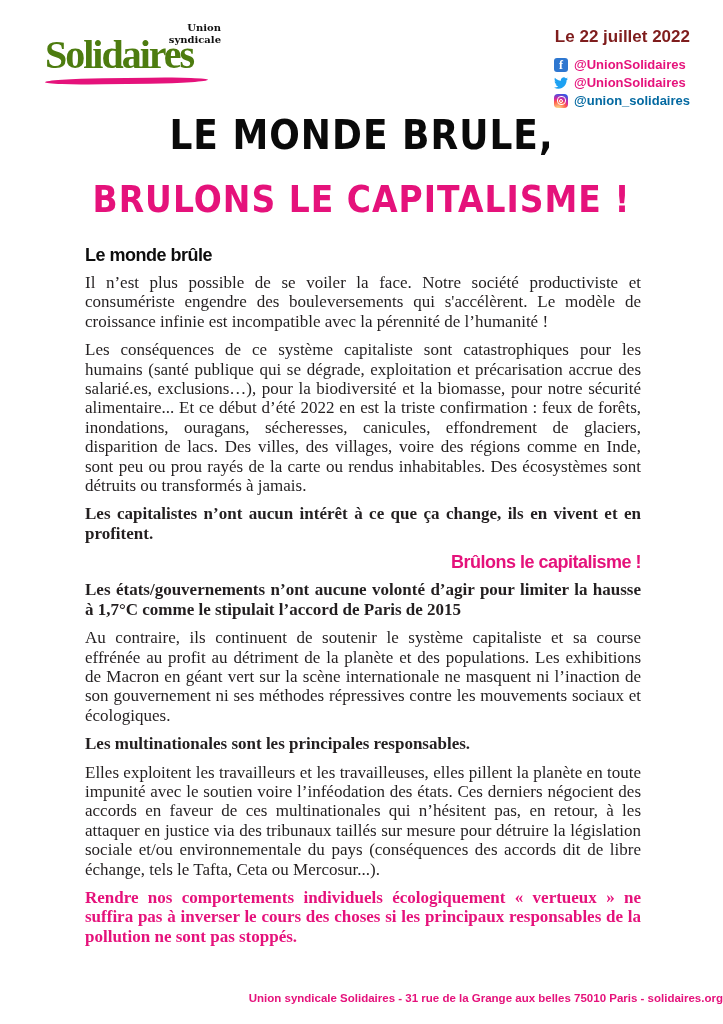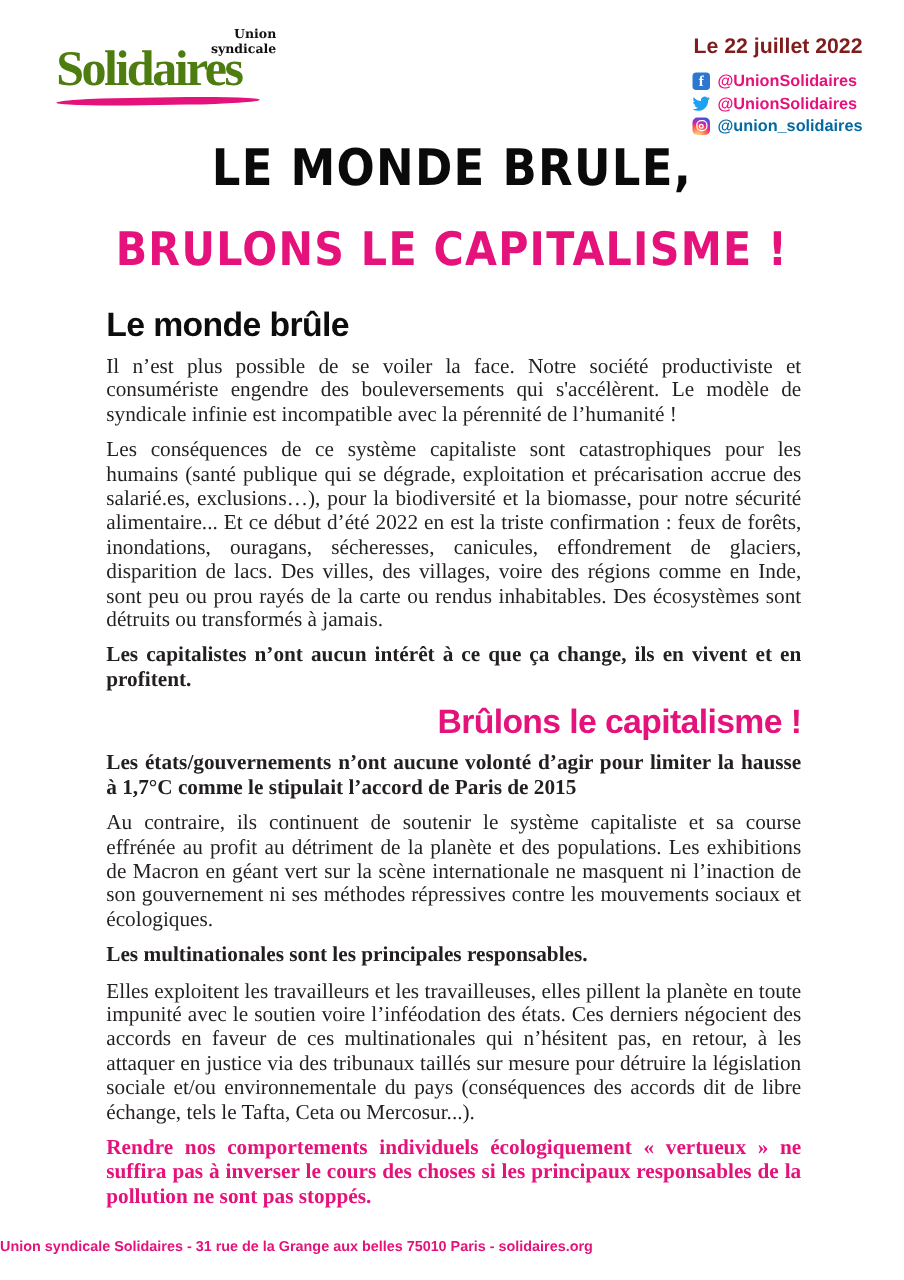--- a/index.html
+++ b/index.html
@@ -69,33 +69,33 @@
     margin-top:24px;
     font-family:"DejaVu Sans", sans-serif; font-weight:bold;
     font-size:33px; letter-spacing:1px;
     transform:scaleY(1.12); transform-origin:top center;
   }
 
   
   .content { position:absolute; top:245px; left:85px; width:556px; }
   .h-section {
     font-family:"Liberation Sans", sans-serif; font-weight:bold;
-    font-size:27px; letter-spacing:-0.5px; color:#0d0d0d;
+    font-size:18px; letter-spacing:-0.5px; color:#0d0d0d;
     margin:0 0 7px 0;
   }
   .h-section.pink-h { margin-top:3px;text-align:right; }
   .para {
     font-size:17px; line-height:19.4px; text-align:justify;
     margin:0 0 9px 0; color:#231f20;
   }
   .para.b { font-weight:bold; }
 
   
   .footer {
-    position:absolute; bottom:20px; left:0; right:0; text-align:left;
+    position:absolute; bottom:20px; left:0; right:0; text-align:right;
     font-family:"Liberation Sans", sans-serif; font-weight:bold; font-size:11.5px;
     cursor:pointer;
   }
 </style>
 </head>
 <body>
 
 <div class="page">
 
   <div class="header">
@@ -129,21 +129,21 @@
   </div>
 
   <div class="titles">
     <div class="title-line1">LE MONDE BRULE,</div>
     <div class="title-line2 acc" style="color: rgb(229, 18, 123);">BRULONS LE CAPITALISME !</div>
   </div>
 
   <div class="content">
 
     <h2 class="h-section">Le monde brûle</h2>
-    <p class="para">Il n’est plus possible de se voiler la face. Notre société productiviste et consumériste engendre des bouleversements qui s'accélèrent. Le modèle de syndicale infinie est incompatible avec la pérennité de l’humanité !</p>
+    <p class="para">Il n’est plus possible de se voiler la face. Notre société productiviste et consumériste engendre des bouleversements qui s'accélèrent. Le modèle de croissance infinie est incompatible avec la pérennité de l’humanité !</p>
     <p class="para">Les conséquences de ce système capitaliste sont catastrophiques pour les humains (santé publique qui se dégrade, exploitation et précarisation accrue des salarié.es, exclusions…), pour la biodiversité et la biomasse, pour notre sécurité alimentaire... Et ce début d’été 2022 en est la triste confirmation : feux de forêts, inondations, ouragans, sécheresses, canicules, effondrement de glaciers, disparition de lacs. Des villes, des villages, voire des régions comme en Inde, sont peu ou prou rayés de la carte ou rendus inhabitables. Des écosystèmes sont détruits ou transformés à jamais.</p>
     <p class="para b">Les capitalistes n’ont aucun intérêt à ce que ça change, ils en vivent et en profitent.</p>
 
     <h2 class="h-section pink-h acc" style="color: rgb(229, 18, 123);">Brûlons le capitalisme !</h2>
     <p class="para b">Les états/gouvernements n’ont aucune volonté d’agir pour limiter la hausse à 1,7°C comme le stipulait l’accord de Paris de 2015</p>
     <p class="para">Au contraire, ils continuent de soutenir le système capitaliste et sa course effrénée au profit au détriment de la planète et des populations. Les exhibitions de Macron en géant vert sur la scène internationale ne masquent ni l’inaction de son gouvernement ni ses méthodes répressives contre les mouvements sociaux et écologiques.</p>
     <p class="para b">Les multinationales sont les principales responsables.</p>
     <p class="para">Elles exploitent les travailleurs et les travailleuses, elles pillent la planète en toute impunité avec le soutien voire l’inféodation des états. Ces derniers négocient des accords en faveur de ces multinationales qui n’hésitent pas, en retour, à les attaquer en justice via des tribunaux taillés sur mesure pour détruire la législation sociale et/ou environnementale du pays (conséquences des accords dit de libre échange, tels le Tafta, Ceta ou Mercosur...).</p>
     <p class="para b acc" style="color: rgb(229, 18, 123);">Rendre nos comportements individuels écologiquement « vertueux » ne suffira pas à inverser le cours des choses si les principaux responsables de la pollution ne sont pas stoppés.</p>
   </div>

